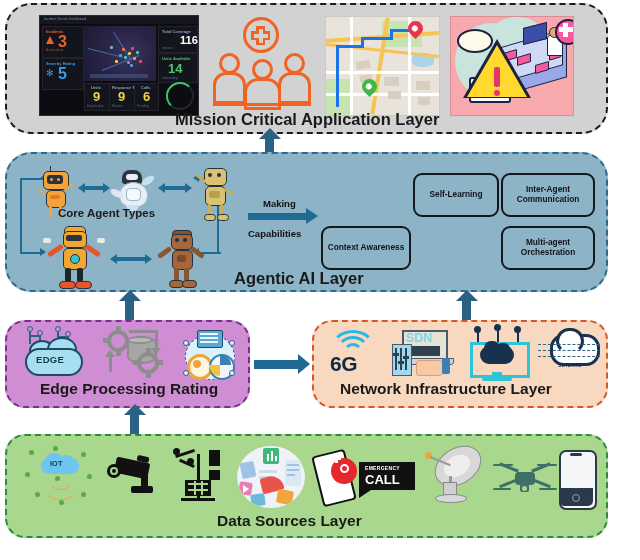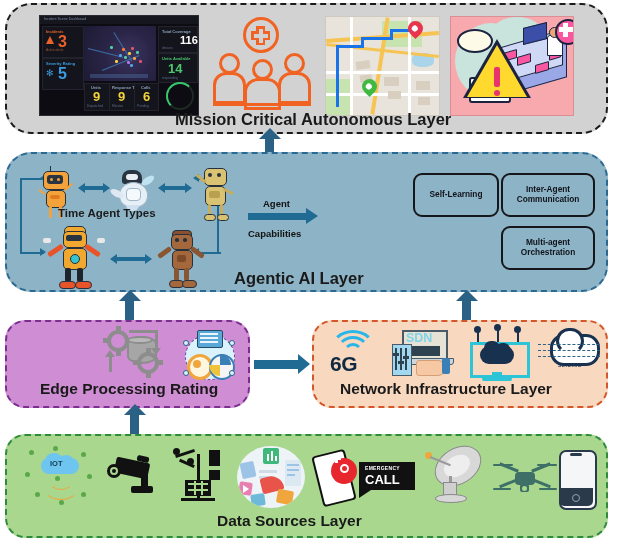--- a/index.html
+++ b/index.html
@@ -300,21 +300,21 @@
       <div style="position:absolute;left:104px;top:2px;width:22px;height:22px;border-radius:50%;border:2.4px solid #1c2340;background:#f9579f;"></div>
       <div style="position:absolute;left:112px;top:6px;width:5px;height:14px;background:#ffffff;"></div>
       <div style="position:absolute;left:108px;top:10px;width:14px;height:5px;background:#ffffff;"></div>
       <div class="al-speech" style="left:18px;top:60px;width:38px;height:22px;"></div>
       <div class="al-tri-b" style="left:12px;top:22px;"></div>
       <div class="al-tri" style="left:16px;top:28px;"></div>
       <div class="al-bang" style="left:43px;top:50px;"></div>
       <div class="al-bangd" style="left:43px;top:73px;"></div>
     </div>
 
-    <div class="layer-title" id="app-title" style="left:168px;top:105px;font-size:16.5px;">Mission Critical Autonomous Layer</div>
+    <div class="layer-title" id="app-title" style="left:168px;top:105px;font-size:16.5px;">Mission Critical Application Layer</div>
   </div>
 
   <div class="uparrow" style="left:265px;top:138px;height:14px;"></div>
 
   <div class="layer" id="agent-layer">
 
     <div class="cyc" style="left:13px;top:24px;width:22px;height:0;border-width:0 0 2.2px 2.2px;"></div>
     <div class="cyc" style="left:13px;top:24px;width:0;height:74px;border-width:0 0 0 2.2px;"></div>
     <div class="cyc" style="left:13px;top:98px;width:22px;height:0;border-width:0 0 2.2px 2.2px;"></div>
     <div class="cyc-head" style="left:33px;top:19.5px;border-right:6px solid #1f6b93;"></div>
@@ -394,34 +394,51 @@
       <div style="position:absolute;left:27px;top:50px;width:13px;height:6px;background:#a5673c;border-radius:4px;border:1.4px solid #26313d;"></div>
     </div>
 
     <div class="darrow" style="left:78px;top:32px;width:18px;"></div>
     <div class="darrow" style="left:158px;top:32px;width:20px;"></div>
     <div class="darrow" style="left:110px;top:103px;width:28px;"></div>
 
     <div class="layer-title" style="left:227px;top:115px;font-size:16.5px;">Agentic AI Layer</div>
   </div>
 
-  <div id="core-label">Time Agent Types</div>
-
-  <div class="cap-word" style="left:263px;top:198px;">Agent</div>
+  <div id="core-label">Core Agent Types</div>
+
+  <div class="cap-word" style="left:263px;top:198px;">Making</div>
   <div id="agent-cap-arrow"></div>
   <div class="cap-word" style="left:248px;top:228px;">Capabilities</div>
 
   <div class="cap" style="left:413px;top:173px;width:86px;height:44px;">Self-Learning</div>
   <div class="cap" style="left:501px;top:173px;width:94px;height:44px;">Inter-Agent Communication</div>
+  <div class="cap" style="left:321px;top:226px;width:90px;height:44px;">Context Awareness</div>
   <div class="cap" style="left:501px;top:226px;width:94px;height:44px;">Multi-agent Orchestration</div>
 
   <div class="uparrow" style="left:125px;top:300px;height:20px;"></div>
   <div class="uparrow" style="left:462px;top:300px;height:20px;"></div>
 
   <div class="layer" id="edge-layer">
+    <div class="ic" style="left:14px;top:6px;width:66px;height:48px;">
+      <div class="circuit" style="left:8px;top:0px;height:16px;"></div>
+      <div class="circuit" style="left:18px;top:4px;height:12px;"></div>
+      <div class="circuit" style="left:36px;top:0px;height:14px;"></div>
+      <div class="circuit" style="left:46px;top:5px;height:11px;"></div>
+      <div class="circuit" style="left:8px;top:7px;width:11px;height:1.6px;"></div>
+      <div class="circuit" style="left:36px;top:8px;width:11px;height:1.6px;"></div>
+      <div class="circuit-n" style="left:6px;top:-2px;"></div>
+      <div class="circuit-n" style="left:16px;top:2px;"></div>
+      <div class="circuit-n" style="left:34px;top:-2px;"></div>
+      <div class="circuit-n" style="left:44px;top:3px;"></div>
+      <div class="edge-cloud-t" style="left:8px;top:12px;width:22px;height:18px;"></div>
+      <div class="edge-cloud-t" style="left:26px;top:9px;width:26px;height:21px;"></div>
+      <div class="edge-cloud" style="left:4px;top:20px;width:54px;height:24px;"></div>
+      <div class="edge-txt" style="left:15px;top:26px;">EDGE</div>
+    </div>
 
     <div class="ic" style="left:98px;top:6px;width:64px;height:50px;">
       <div class="gear" style="left:2px;top:2px;width:22px;height:22px;"></div>
       <div class="gear-t" style="left:11px;top:-2px;width:5px;height:6px;"></div>
       <div class="gear-t" style="left:11px;top:22px;width:5px;height:6px;"></div>
       <div class="gear-t" style="left:-2px;top:10px;width:6px;height:5px;"></div>
       <div class="gear-t" style="left:22px;top:10px;width:6px;height:5px;"></div>
       <div class="cyl" style="left:22px;top:8px;width:26px;height:24px;"></div>
       <div style="position:absolute;left:22px;top:8px;width:26px;height:8px;background:#b8b8b8;border:2px solid #8d8d8d;border-radius:50%;box-sizing:border-box;"></div>
       <div class="gear" style="left:32px;top:24px;width:22px;height:22px;"></div>

